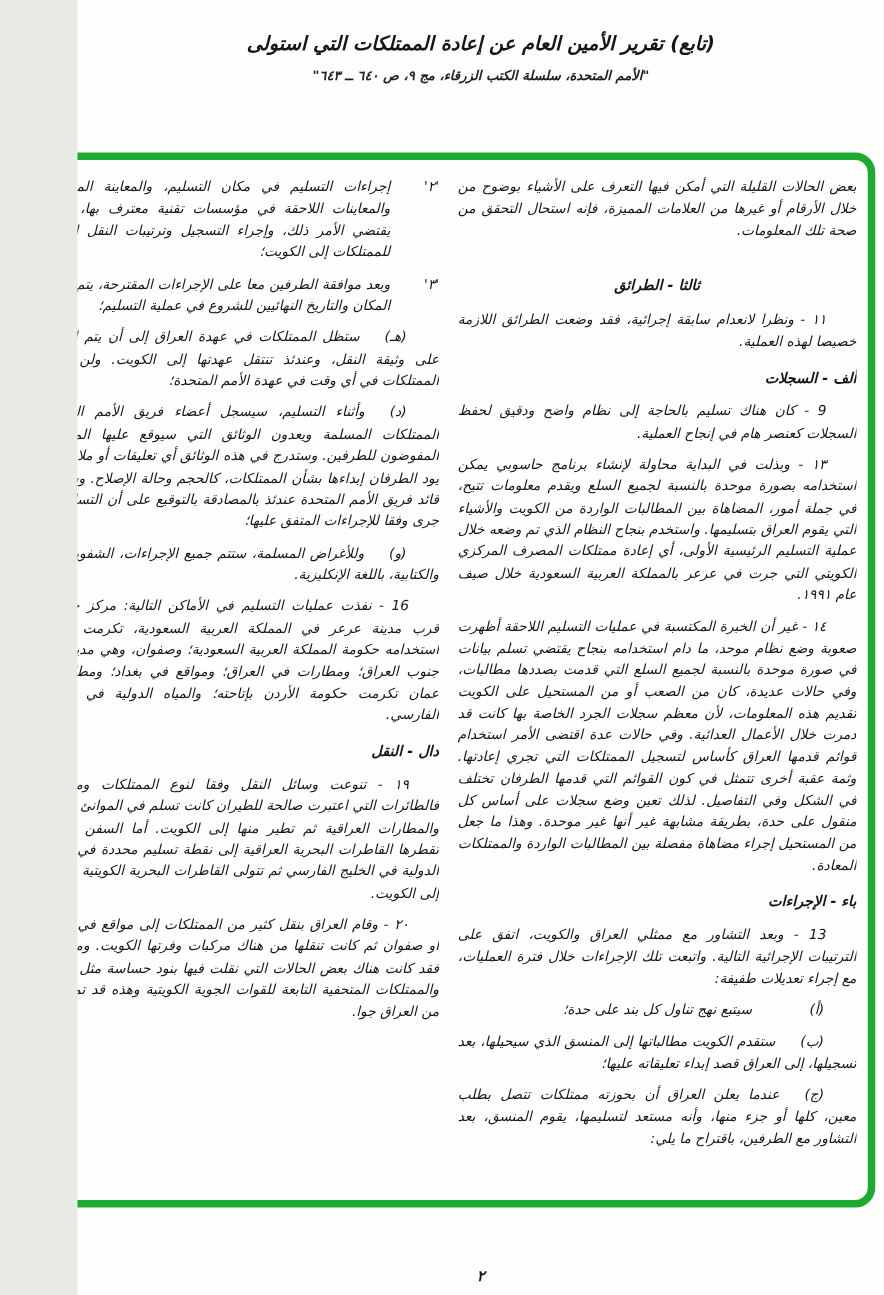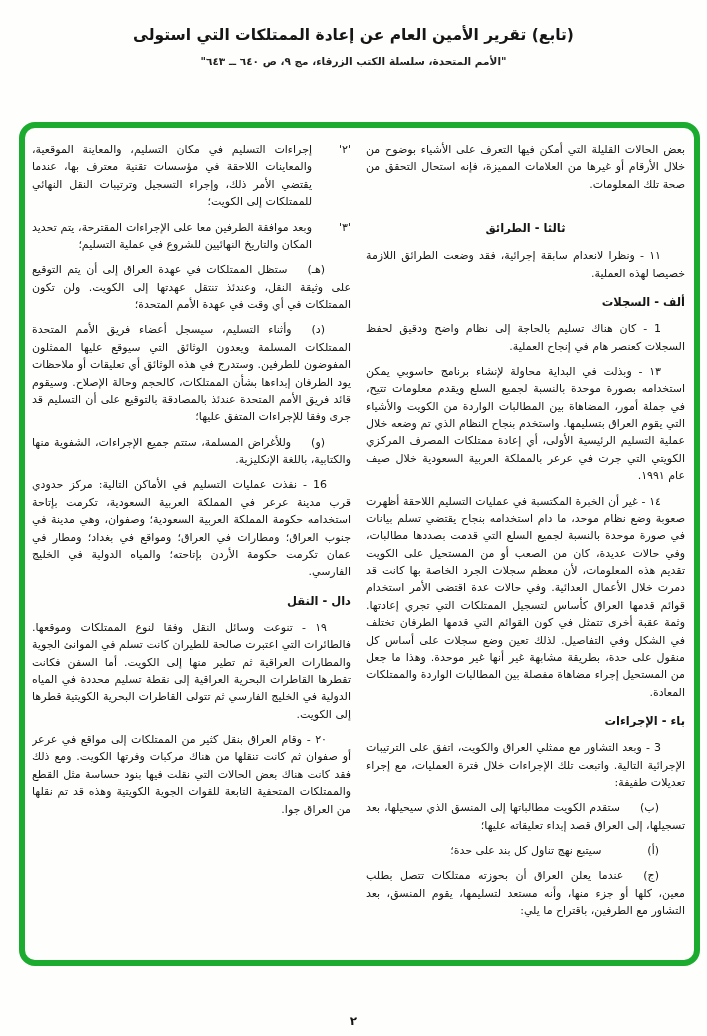--- a/index.html
+++ b/index.html
@@ -3,24 +3,25 @@
 <meta charset="utf-8">
 <style>
   html,body{margin:0;padding:0;}
   body{
     width:707px;height:1036px;
     background:#e9e9e6;
     font-family:"DejaVu Sans",sans-serif;
   }
   .page{
     position:relative;
-    width:707px;height:1036px;
+    width:645px;height:1036px;
     background:#fefefc;
     color:#161616;
     overflow:hidden;
+    font-style:italic;
   }
   
   .doc-header{
     position:absolute;top:26px;right:0;left:0;
     text-align:center;
   }
   .title-line{
     margin:0 0 11px;
     font-size:15.5px;
     font-weight:bold;
@@ -92,30 +93,30 @@
     <div class="source-line">"الأمم المتحدة، سلسلة الكتب الزرقاء، مج ٩، ص ٦٤٠ ــ ٦٤٣"</div>
   </header>
 
   <div class="frame" style="border-color: rgb(27, 171, 46);">
 
     <div class="col">
       <p class="p-cont">بعض الحالات القليلة التي أمكن فيها التعرف على الأشياء بوضوح من خلال الأرقام أو غيرها من العلامات المميزة، فإنه استحال التحقق من صحة تلك المعلومات.</p>
       <h2 class="h-center">ثالثا - الطرائق</h2>
       <p class="p">١١ - ونظرا لانعدام سابقة إجرائية، فقد وضعت الطرائق اللازمة خصيصا لهذه العملية.</p>
       <h3 class="h-right">ألف - السجلات</h3>
-      <p class="p">1 - كان هناك تسليم بالحاجة إلى نظام واضح ودقيق لحفظ السجلات كعنصر هام في إنجاح العملية.</p>
+      <p class="p">9 - كان هناك تسليم بالحاجة إلى نظام واضح ودقيق لحفظ السجلات كعنصر هام في إنجاح العملية.</p>
       <p class="p">١٣ - وبذلت في البداية محاولة لإنشاء برنامج حاسوبي يمكن استخدامه بصورة موحدة بالنسبة لجميع السلع ويقدم معلومات تتيح، في جملة أمور، المضاهاة بين المطالبات الواردة من الكويت والأشياء التي يقوم العراق بتسليمها. واستخدم بنجاح النظام الذي تم وضعه خلال عملية التسليم الرئيسية الأولى، أي إعادة ممتلكات المصرف المركزي الكويتي التي جرت في عرعر بالمملكة العربية السعودية خلال صيف عام ١٩٩١.</p>
       <p class="p">١٤ - غير أن الخبرة المكتسبة في عمليات التسليم اللاحقة أظهرت صعوبة وضع نظام موحد، ما دام استخدامه بنجاح يقتضي تسلم بيانات في صورة موحدة بالنسبة لجميع السلع التي قدمت بصددها مطالبات، وفي حالات عديدة، كان من الصعب أو من المستحيل على الكويت تقديم هذه المعلومات، لأن معظم سجلات الجرد الخاصة بها كانت قد دمرت خلال الأعمال العدائية. وفي حالات عدة اقتضى الأمر استخدام قوائم قدمها العراق كأساس لتسجيل الممتلكات التي تجري إعادتها. وثمة عقبة أخرى تتمثل في كون القوائم التي قدمها الطرفان تختلف في الشكل وفي التفاصيل. لذلك تعين وضع سجلات على أساس كل منقول على حدة، بطريقة مشابهة غير أنها غير موحدة. وهذا ما جعل من المستحيل إجراء مضاهاة مفصلة بين المطالبات الواردة والممتلكات المعادة.</p>
       <h3 class="h-right">باء - الإجراءات</h3>
-      <p class="p">3 - وبعد التشاور مع ممثلي العراق والكويت، اتفق على الترتيبات الإجرائية التالية. واتبعت تلك الإجراءات خلال فترة العمليات، مع إجراء تعديلات طفيفة:</p>
+      <p class="p">13 - وبعد التشاور مع ممثلي العراق والكويت، اتفق على الترتيبات الإجرائية التالية. واتبعت تلك الإجراءات خلال فترة العمليات، مع إجراء تعديلات طفيفة:</p>
+      <p class="li wide">
+        <span class="marker">(أ)</span><span>سيتبع نهج تناول كل بند على حدة؛</span>
+      </p>
       <p class="li">
         <span class="marker">(ب)</span><span>ستقدم الكويت مطالباتها إلى المنسق الذي سيحيلها، بعد تسجيلها، إلى العراق قصد إبداء تعليقاته عليها؛</span>
-      </p>
-      <p class="li wide">
-        <span class="marker">(أ)</span><span>سيتبع نهج تناول كل بند على حدة؛</span>
       </p>
       <p class="li">
         <span class="marker">(ج)</span><span>عندما يعلن العراق أن بحوزته ممتلكات تتصل بطلب معين، كلها أو جزء منها، وأنه مستعد لتسليمها، يقوم المنسق، بعد التشاور مع الطرفين، باقتراح ما يلي:</span>
       </p>
 
     </div>
 
     <div class="col">
       <div class="si">
         <span class="sub-marker">'٢'</span>

